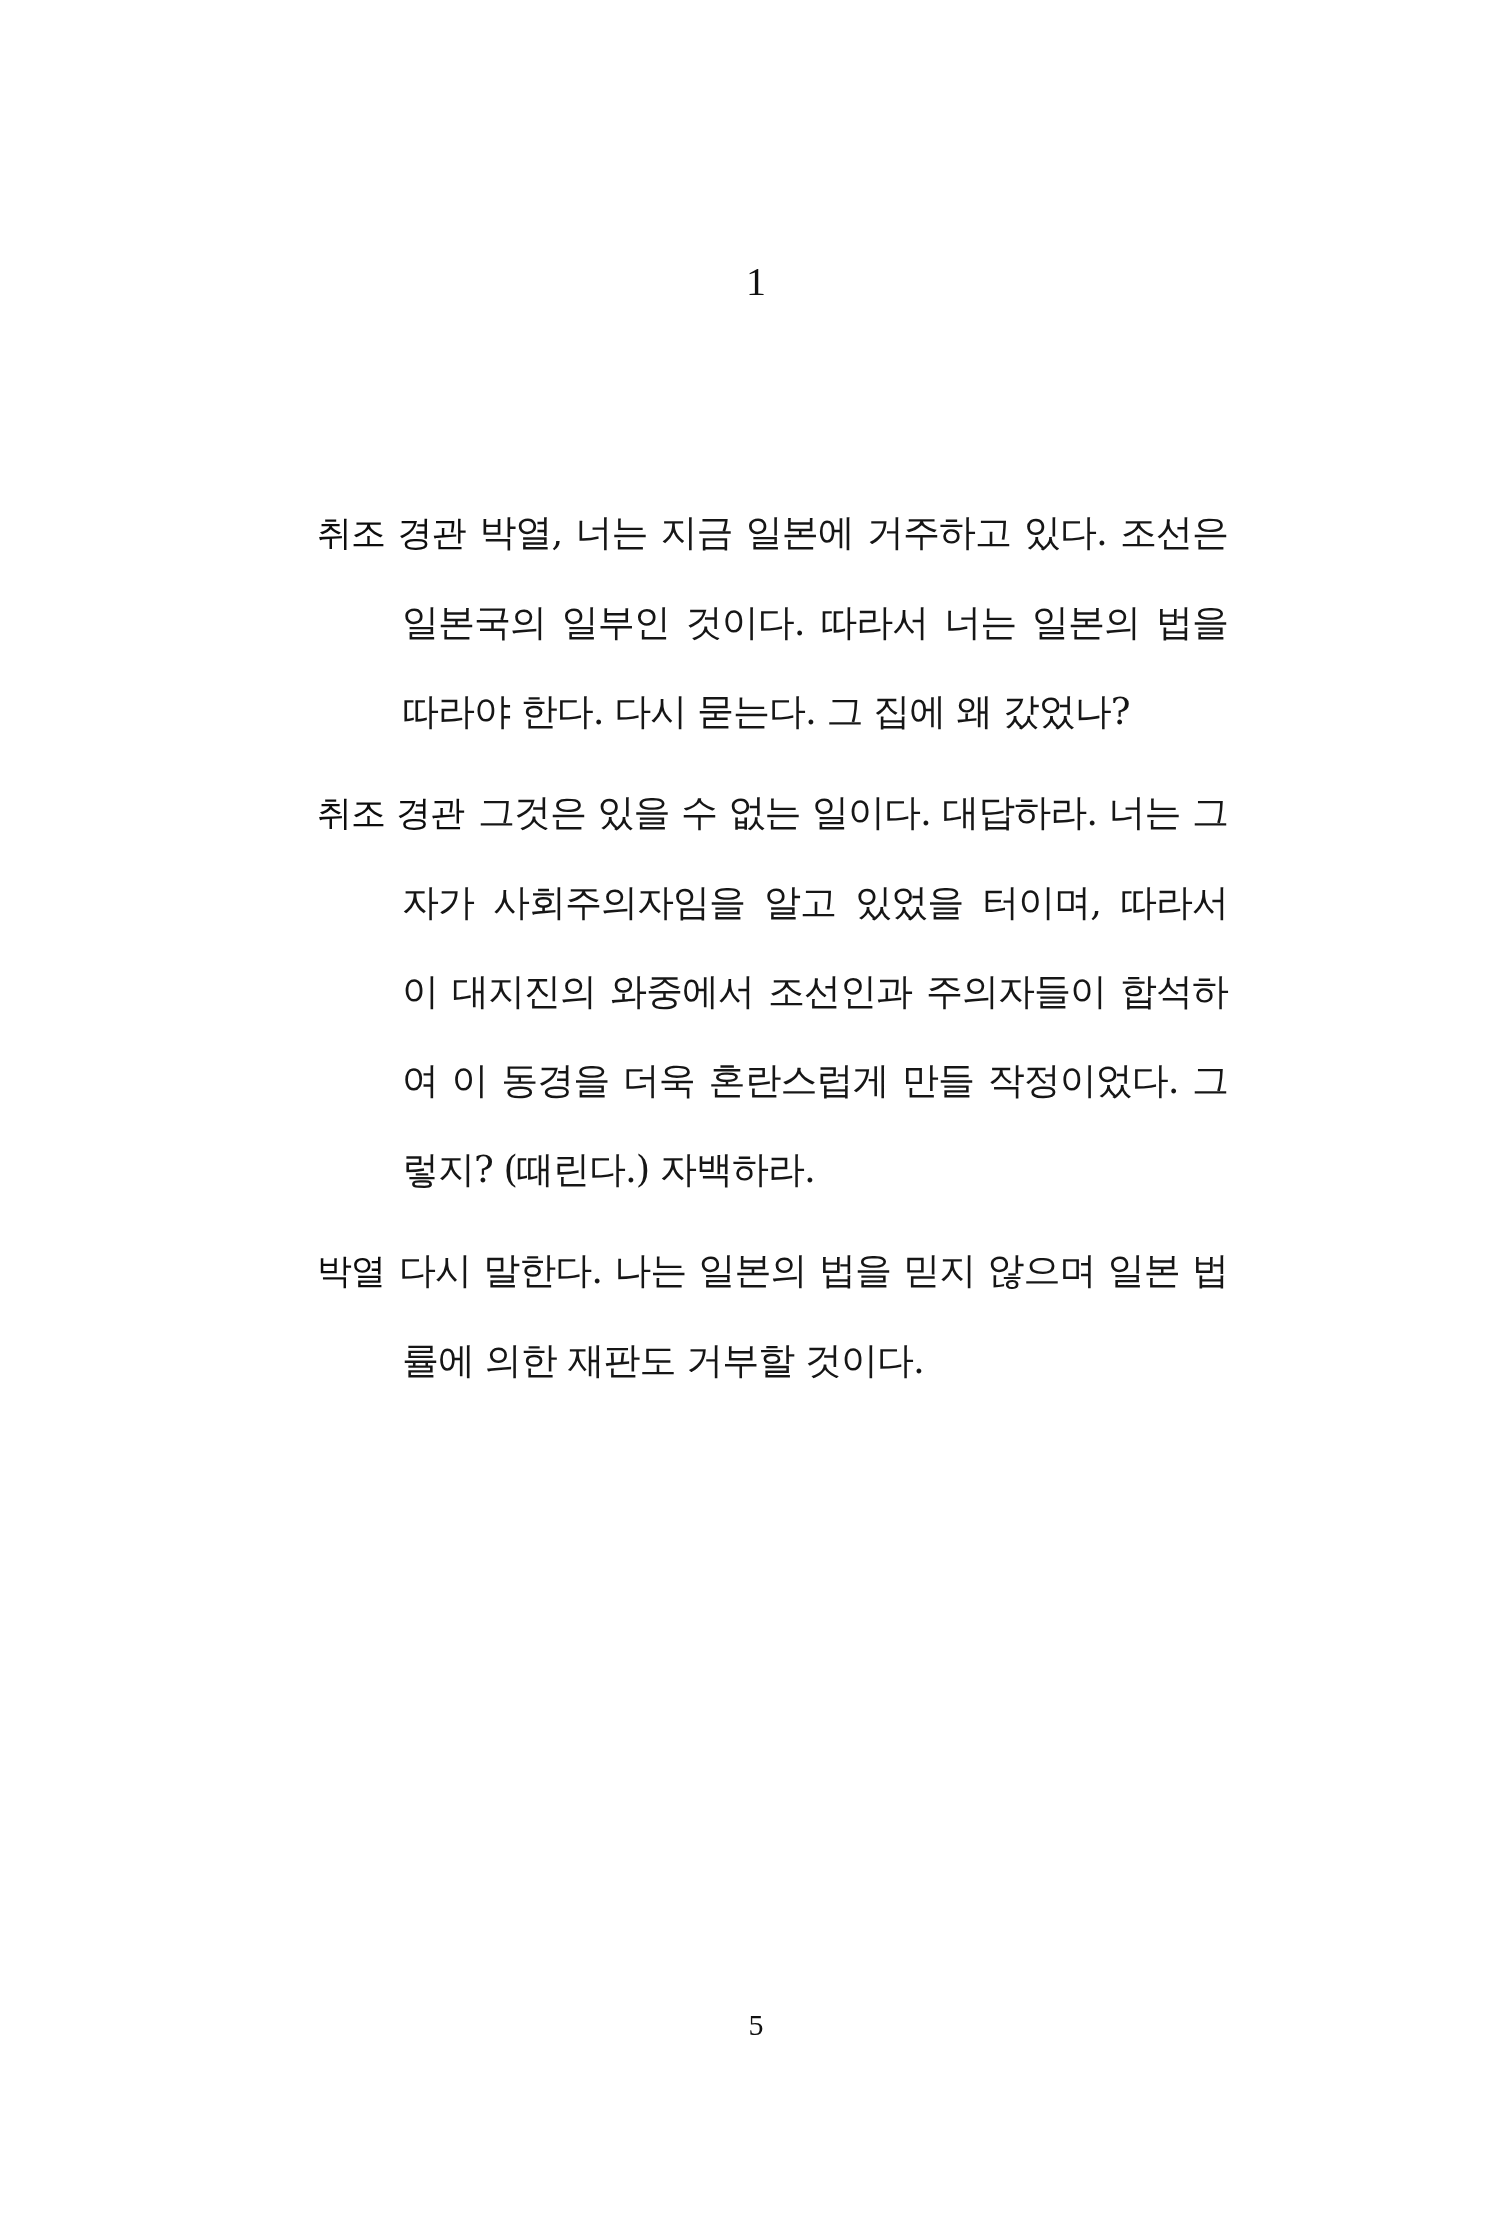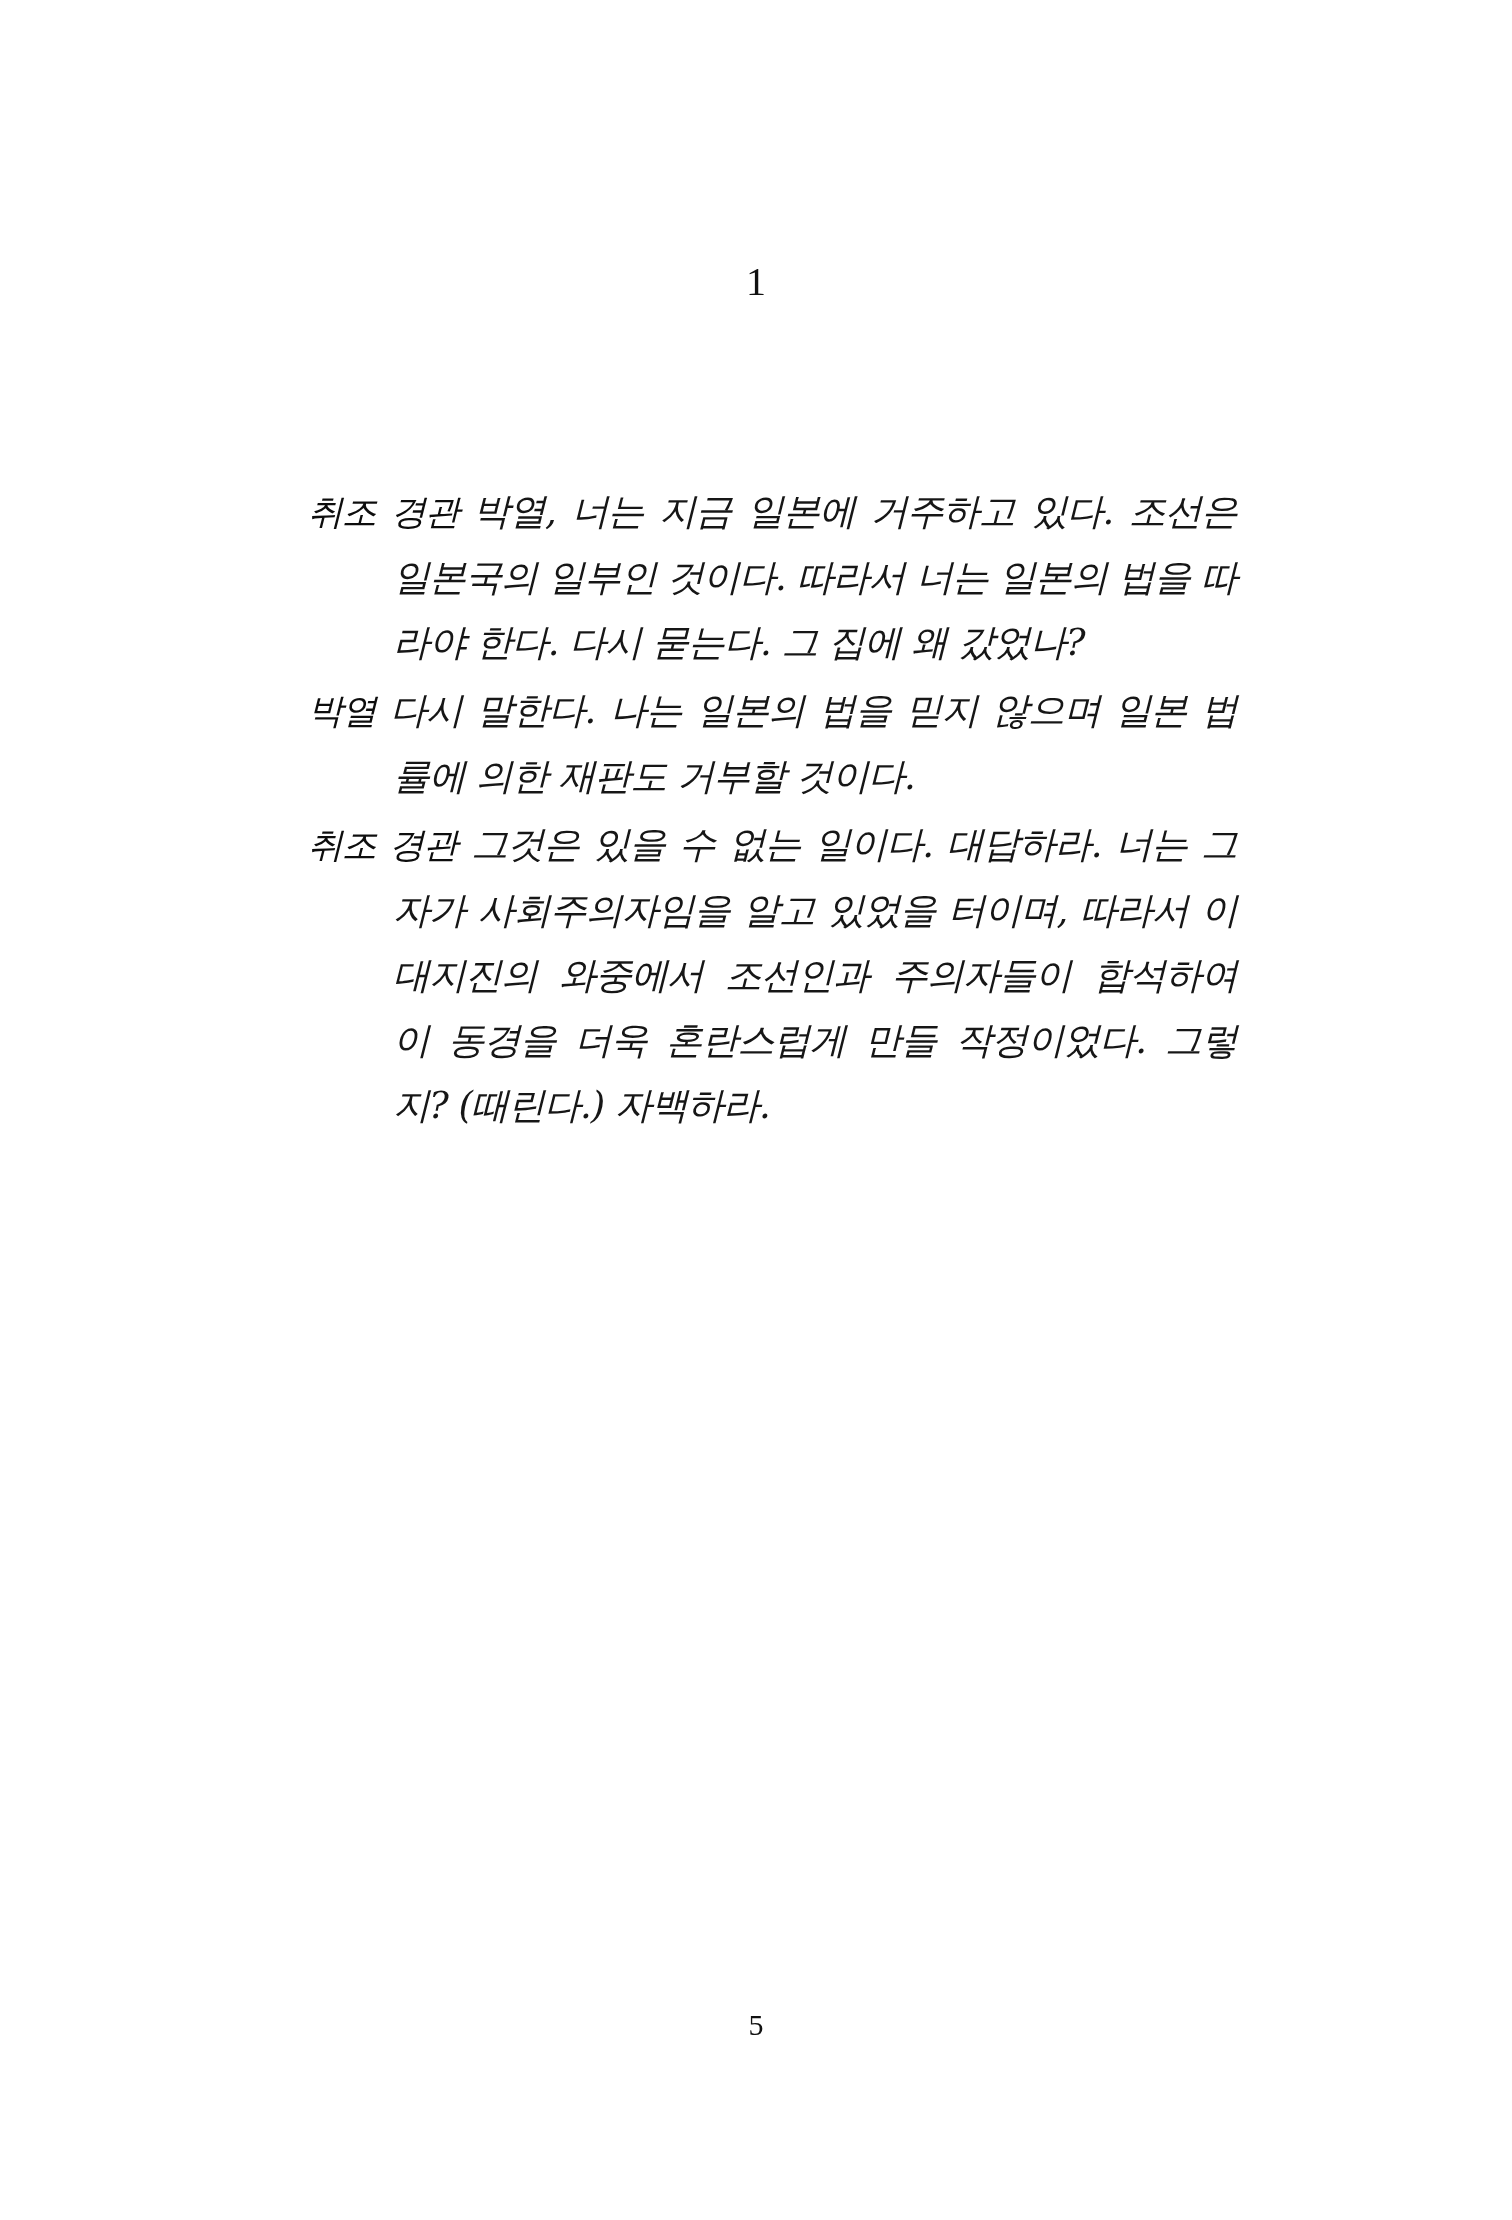--- a/index.html
+++ b/index.html
@@ -32,31 +32,30 @@
       line-height: 48px;
       color: #111;
     }
     .script {
       position: absolute;
       left: 305px;
       top: 476px;
       width: 935px;
     }
     .entry {
-      margin: 3px;
+      margin: 12px;
       padding-left: 85px;
       text-indent: -85px;
       font-family: "DejaVu Serif", "Liberation Serif", serif;
       font-size: 37px;
-      line-height: 65px;
+      line-height: 89px;
       text-align: justify;
       text-align-last: left;
       color: #161616;
       letter-spacing: -1px;
-      font-style: italic;
     }
     .speaker {
       font-family: "DejaVu Sans", "Liberation Sans", sans-serif;
       font-size: 35px;
       color: #0d0d0d;
       letter-spacing: -1px;
       margin-right: 14px;
     }
     .line {
       display: inline;
@@ -80,25 +79,25 @@
 
   <div class="chapter-number">1</div>
 
   <div class="script">
 
     <p class="entry">
       <span class="speaker">취조 경관</span><span class="line">박열, 너는 지금 일본에 거주하고 있다. 조선은 일본국의 일부인 것이다. 따라서 너는 일본의 법을 따라야 한다. 다시 묻는다. 그 집에 왜 갔었나?</span>
     </p>
 
     <p class="entry">
-      <span class="speaker">박열</span><span class="line">다시 말한다. 나는 일본의 법을 믿지 않으며 일본 법률에 의한 재판도 거부할 것이다.</span>
+      <span class="speaker">취조 경관</span><span class="line">그것은 있을 수 없는 일이다. 대답하라. 너는 그 자가 사회주의자임을 알고 있었을 터이며, 따라서 이 대지진의 와중에서 조선인과 주의자들이 합석하여 이 동경을 더욱 혼란스럽게 만들 작정이었다. 그렇지? (때린다.) 자백하라.</span>
     </p>
 
     <p class="entry">
-      <span class="speaker">취조 경관</span><span class="line">그것은 있을 수 없는 일이다. 대답하라. 너는 그 자가 사회주의자임을 알고 있었을 터이며, 따라서 이 대지진의 와중에서 조선인과 주의자들이 합석하여 이 동경을 더욱 혼란스럽게 만들 작정이었다. 그렇지? (때린다.) 자백하라.</span>
+      <span class="speaker">박열</span><span class="line">다시 말한다. 나는 일본의 법을 믿지 않으며 일본 법률에 의한 재판도 거부할 것이다.</span>
     </p>
 
 
 
   </div>
 
   <div class="folio">5</div>
 
 </div>
 

